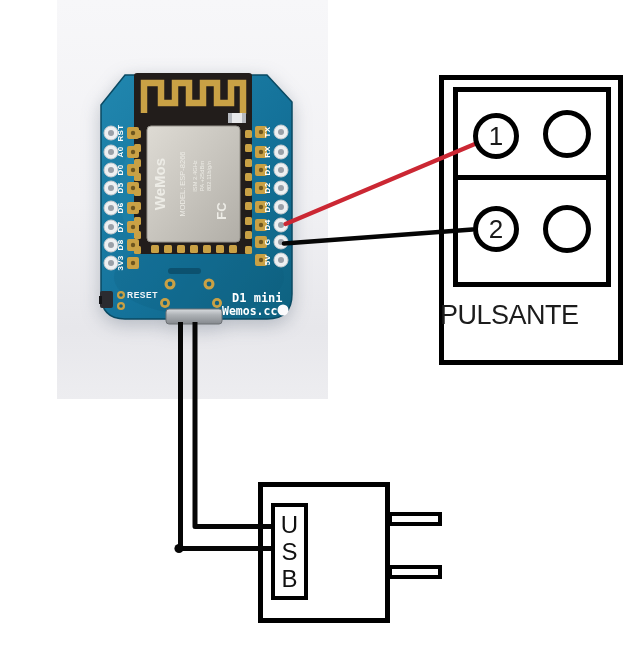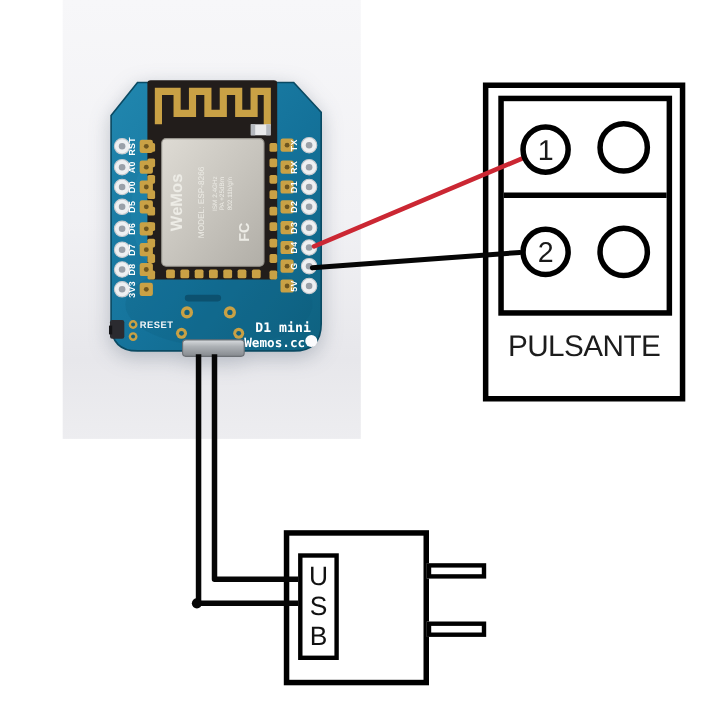--- a/index.html
+++ b/index.html
@@ -11,21 +11,21 @@
   .board-svg{position:absolute;left:42px;top:72px;filter:drop-shadow(0 5px 9px rgba(45,65,85,.28));}
   .pin-label{font:bold 8px "Liberation Sans",sans-serif;fill:#ffffff;letter-spacing:.3px;}
   .shield-text{fill:#edece6;font-family:"Liberation Sans",sans-serif;}
   .silk{fill:#ffffff;font-family:"DejaVu Sans Mono",monospace;}
   
   .box{position:absolute;box-sizing:border-box;border:5px solid #000;background:#fff;z-index:3;}
   .divider{position:absolute;background:#000;z-index:5;}
   .terminal{position:absolute;box-sizing:border-box;border:5px solid #000;border-radius:50%;
             background:#fff;z-index:5;display:flex;align-items:center;justify-content:center;
             font-size:26px;color:#1a1a1a;}
-  .pulsante-label{position:absolute;left:440px;top:300px;width:182px;text-align:center;
+  .pulsante-label{position:absolute;left:440px;top:300px;width:182px;text-align:left;
             font-size:27px;color:#1c1c1c;letter-spacing:-.5px;z-index:3;}
   .usb-port{position:absolute;left:271px;top:503px;width:37px;height:97px;box-sizing:border-box;
             border:4px solid #000;background:#fff;z-index:5;display:flex;flex-direction:column;
             align-items:center;justify-content:center;font-size:24px;line-height:27px;color:#111;}
   .prong{position:absolute;box-sizing:border-box;border:4px solid #000;background:#fff;
          width:54px;height:14px;left:388px;z-index:3;}
   .wires{position:absolute;left:0;top:0;z-index:4;}
 </style>
 </head>
 <body>

